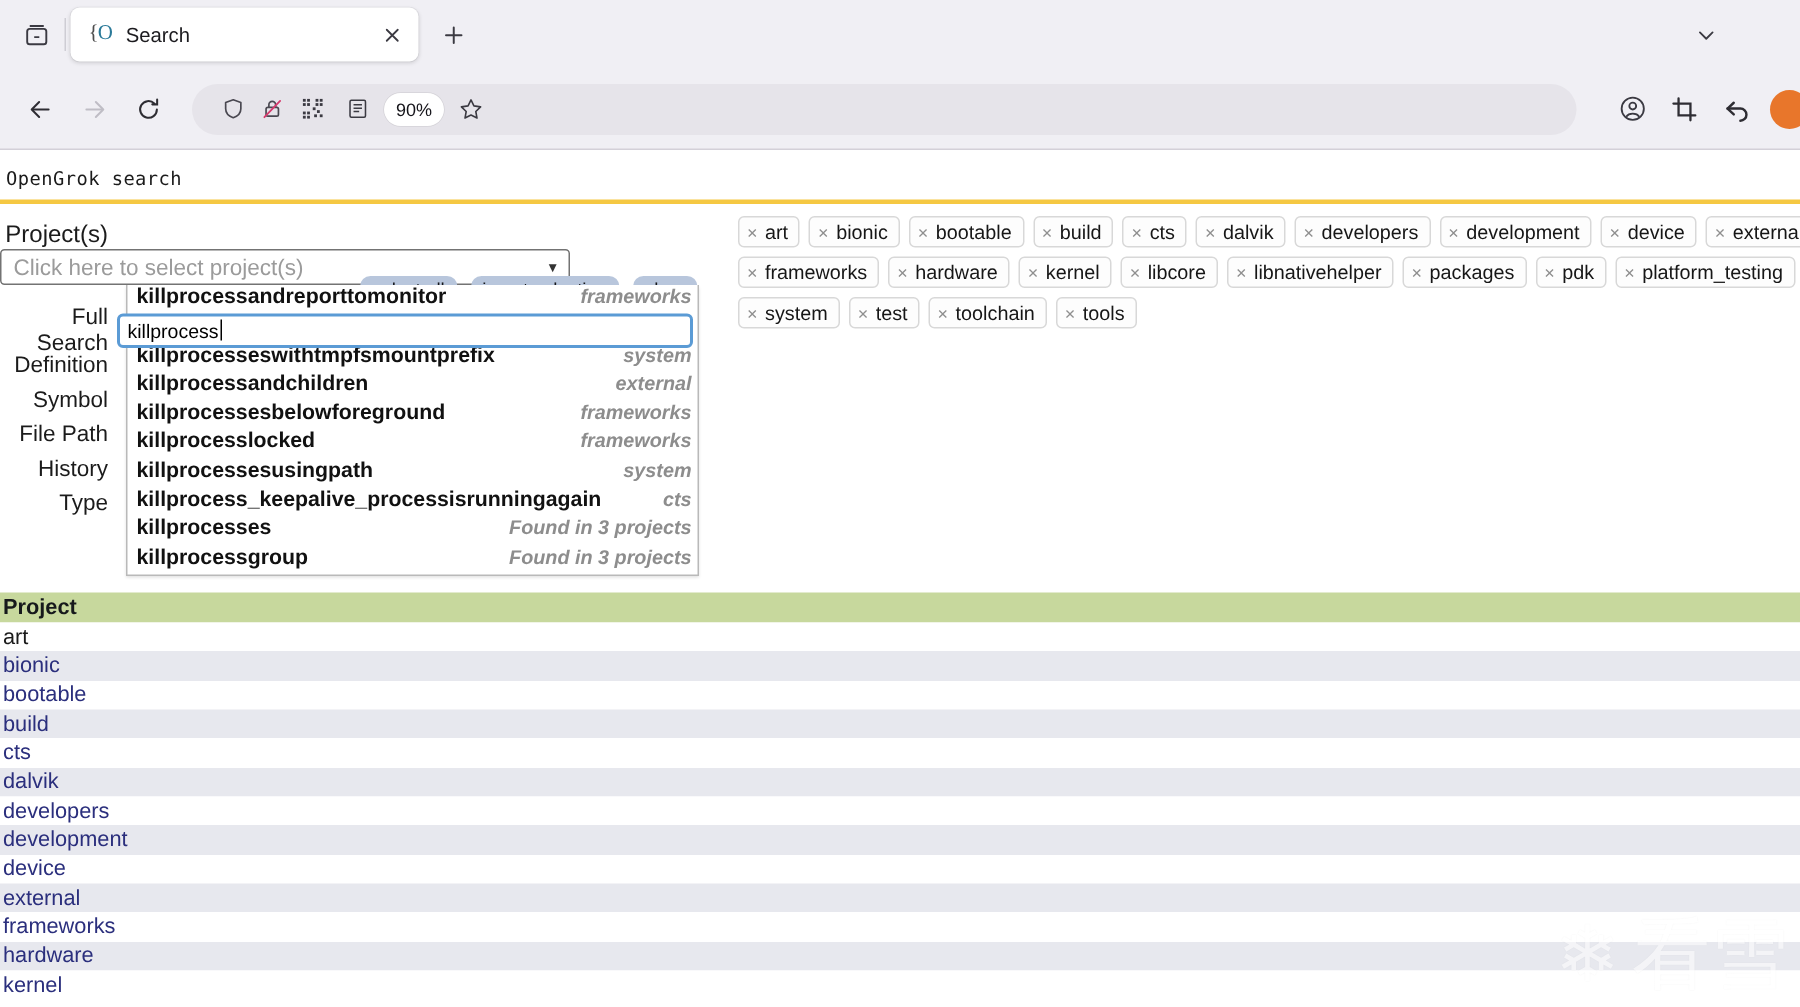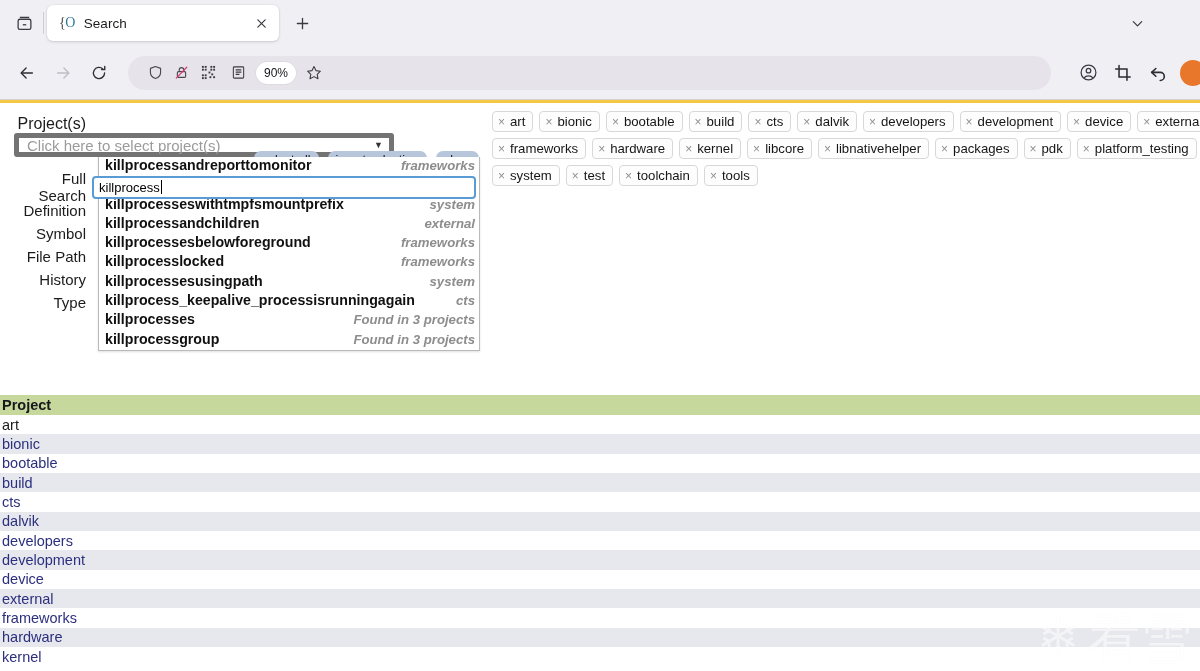--- a/index.html
+++ b/index.html
@@ -185,31 +185,31 @@
   }
 
   #search-area {
     position: relative;
     padding-top: 12px;
   }
 
   
   #search-form {
     position: absolute;
-    left: 14px; top: 12px;
+    left: 0; top: 12px;
     width: 480px;
   }
   #projects-row { height: 30px; align-items: center; }
   #projects-label {
     width: 78px; text-align: right; padding-right: 6px;
     font-size: 16px; color: #1b1b1b; flex: none;
   }
   #projects-select {
     width: 380px; height: 24px;
-    border: 5px solid #737373;
+    border: 1px solid #737373;
     border-radius: 3px;
     background: #fff;
     display: flex; align-items: center;
     padding: 0 6px 0 8px;
     font-size: 15px;
     color: #9b9b9b;
     text-align: center;
   }
   #projects-select .caret {
     margin-left: auto;
@@ -509,20 +509,21 @@
           <path d="M3 9.3 H12.5 a4.5 4.5 0 0 1 0 9"></path>
         </svg>
       </div>
       <div id="profile-dot"></div>
     </div>
   </div>
 </div>
 
 <div id="page">
 
+  <div id="opengrok-header">OpenGrok search</div>
   <div id="header-rule"></div>
 
   <div id="search-area">
 
     <div id="search-form">
 
       <div id="projects-row">
         <div id="projects-label">Project(s)</div>
         <div id="projects-select">
           <span>Click here to select project(s)</span>

